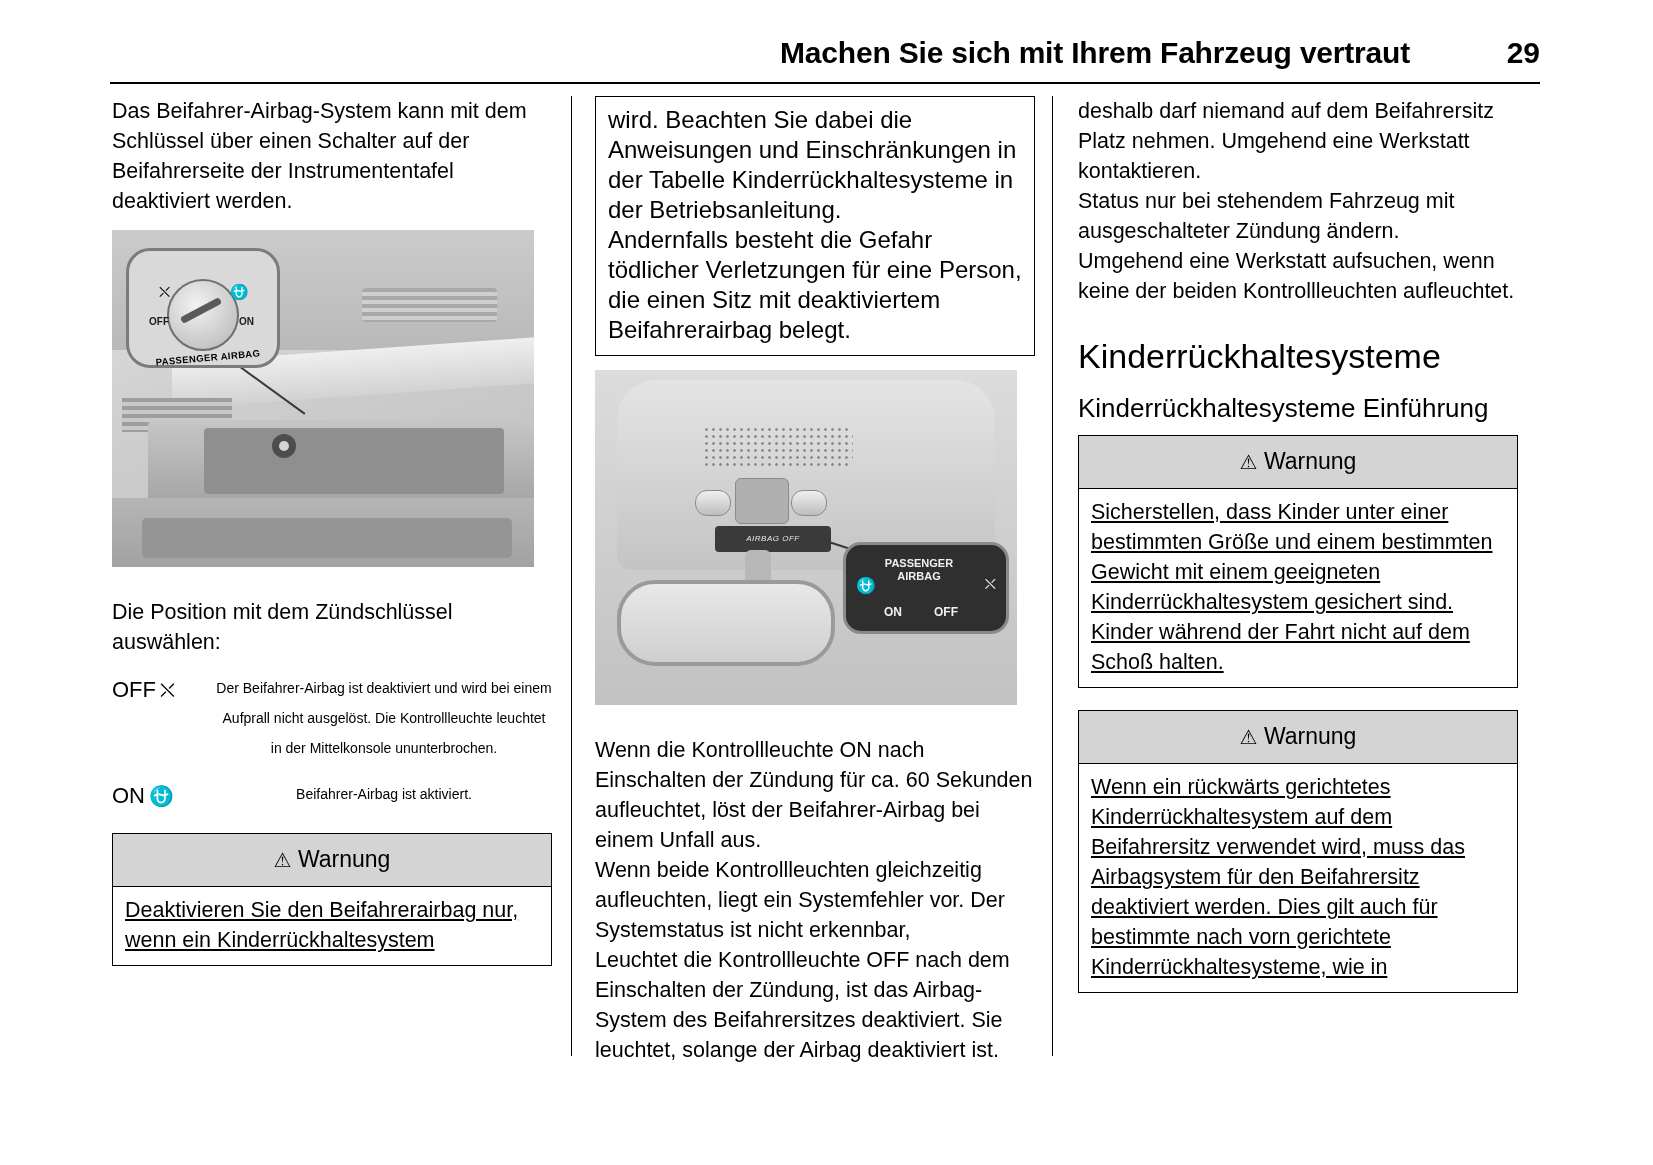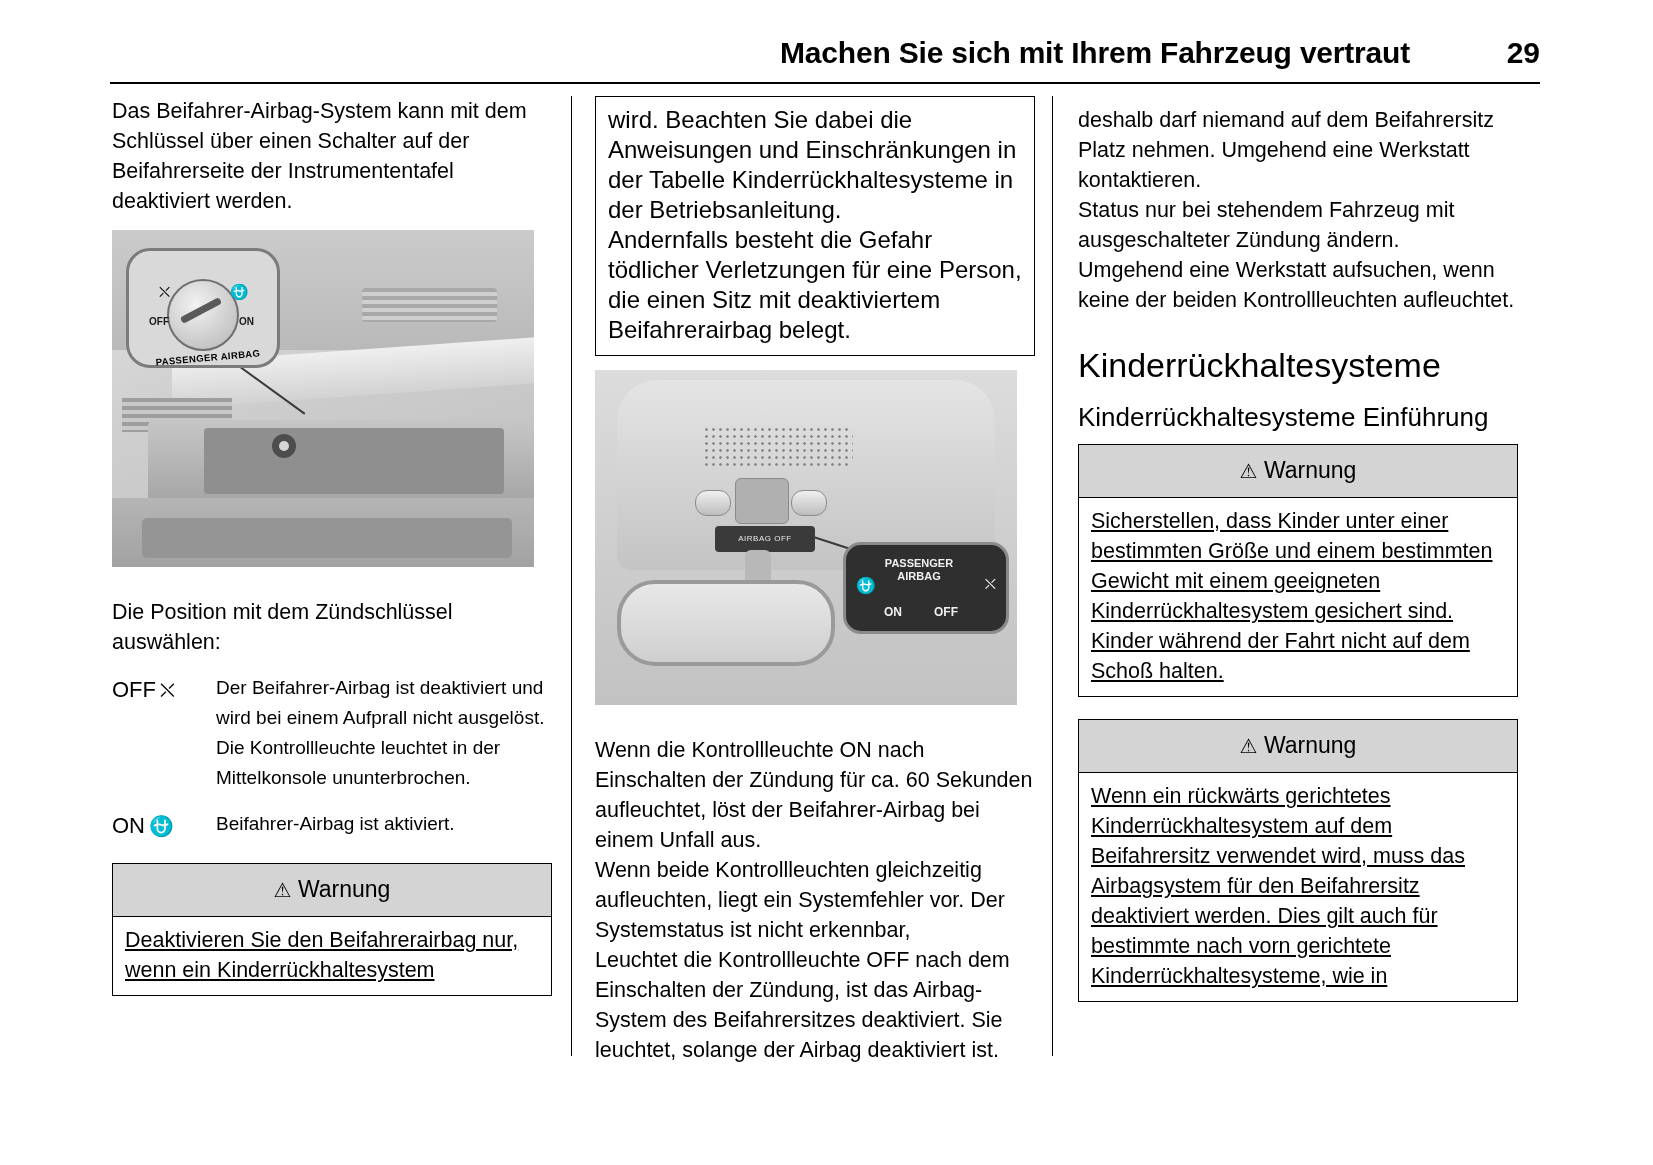--- a/index.html
+++ b/index.html
@@ -56,21 +56,21 @@
   
   .col {
     position: absolute;
     top: 96px;
     width: 440px;
     font-size: 21.5px;
     line-height: 30px;
   }
   #col1 { left: 112px; }
   #col2 { left: 595px; }
-  #col3 { left: 1078px; margin-top: 9px; }
+  #col3 { left: 1078px; }
 
   .col-divider {
     position: absolute;
     width: 1px;
     background: #000;
     top: 96px;
     height: 960px;
   }
   #divider1 { left: 571px; }
   #divider2 { left: 1052px; }
@@ -190,24 +190,25 @@
     position: absolute; width: 34px; height: 24px; border-radius: 12px;
     background: linear-gradient(180deg,#f0f0f0,#bdbdbd); border: 1px solid #8a8a8a;
   }
   #roof-btn-l { left: 100px; top: 120px; }
   #roof-btn-r { left: 196px; top: 120px; }
   .roof-center {
     position: absolute; left: 140px; top: 108px; width: 52px; height: 44px;
     background: #b0b0b0; border-radius: 6px; border: 1px solid #8a8a8a;
   }
   .roof-indicator {
-    position: absolute; left: 120px; top: 156px; width: 100px; height: 26px;
+    position: absolute; left: 120px; top: 156px; width: 116px; height: 26px;
     background: #3a3a3a; border-radius: 4px;
     color: #e8e8e8; font-size: 8px; text-align: center; line-height: 26px;
     letter-spacing: .5px;
+    font-style: italic;
   }
   .mirror-body {
     position: absolute; left: 22px; top: 210px; width: 210px; height: 78px;
     border: 4px solid #9a9a9a; border-radius: 38px;
     background: linear-gradient(180deg,#e8e8e8,#cfcfcf);
   }
   .mirror-stem {
     position: absolute; left: 150px; top: 180px; width: 26px; height: 40px;
     background: #b8b8b8; border-radius: 6px;
   }
@@ -242,22 +243,23 @@
     flex: 0 0 104px;
     font-size: 22px;
     display: flex;
     align-items: center;
     gap: 4px;
     padding-top: 2px;
   }
   .legend-key .glyph { font-size: 20px; }
   .legend-text {
     flex: 1;
-    font-size: 19px;
+    font-size: 14px;
     line-height: 30px;
+    text-align: center;
   }
 
   
   .warnbox {
     border: 1px solid #000;
     margin-top: 22px;
   }
   .warnbox-head {
     background: #d4d4d4;
     border-bottom: 1px solid #000;

